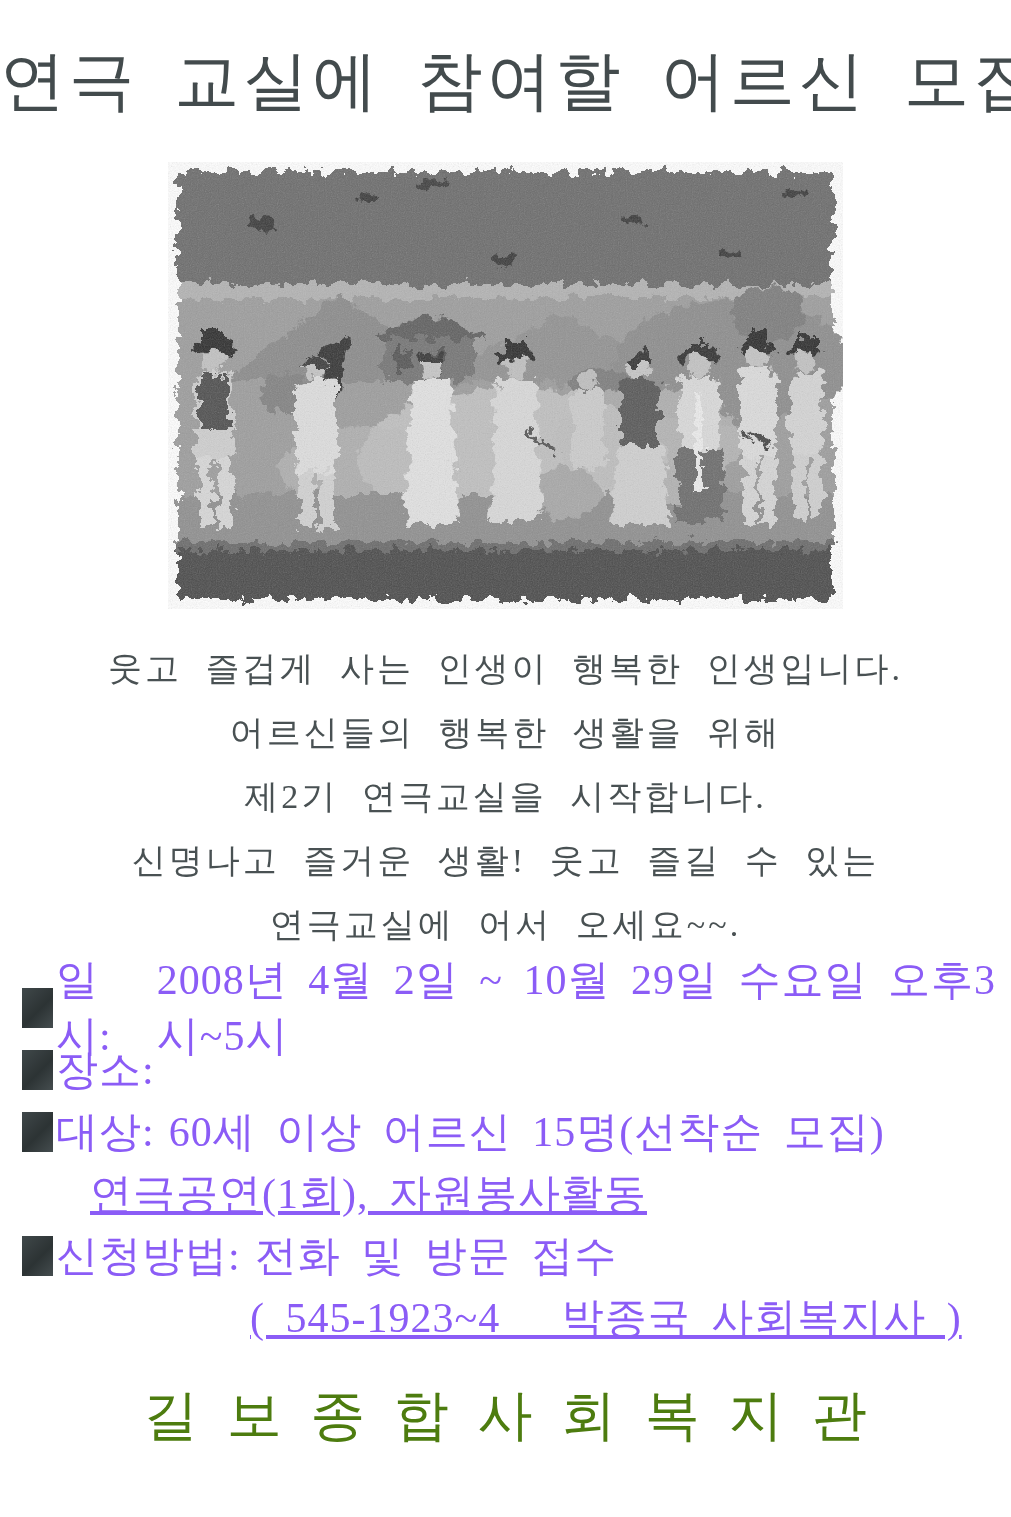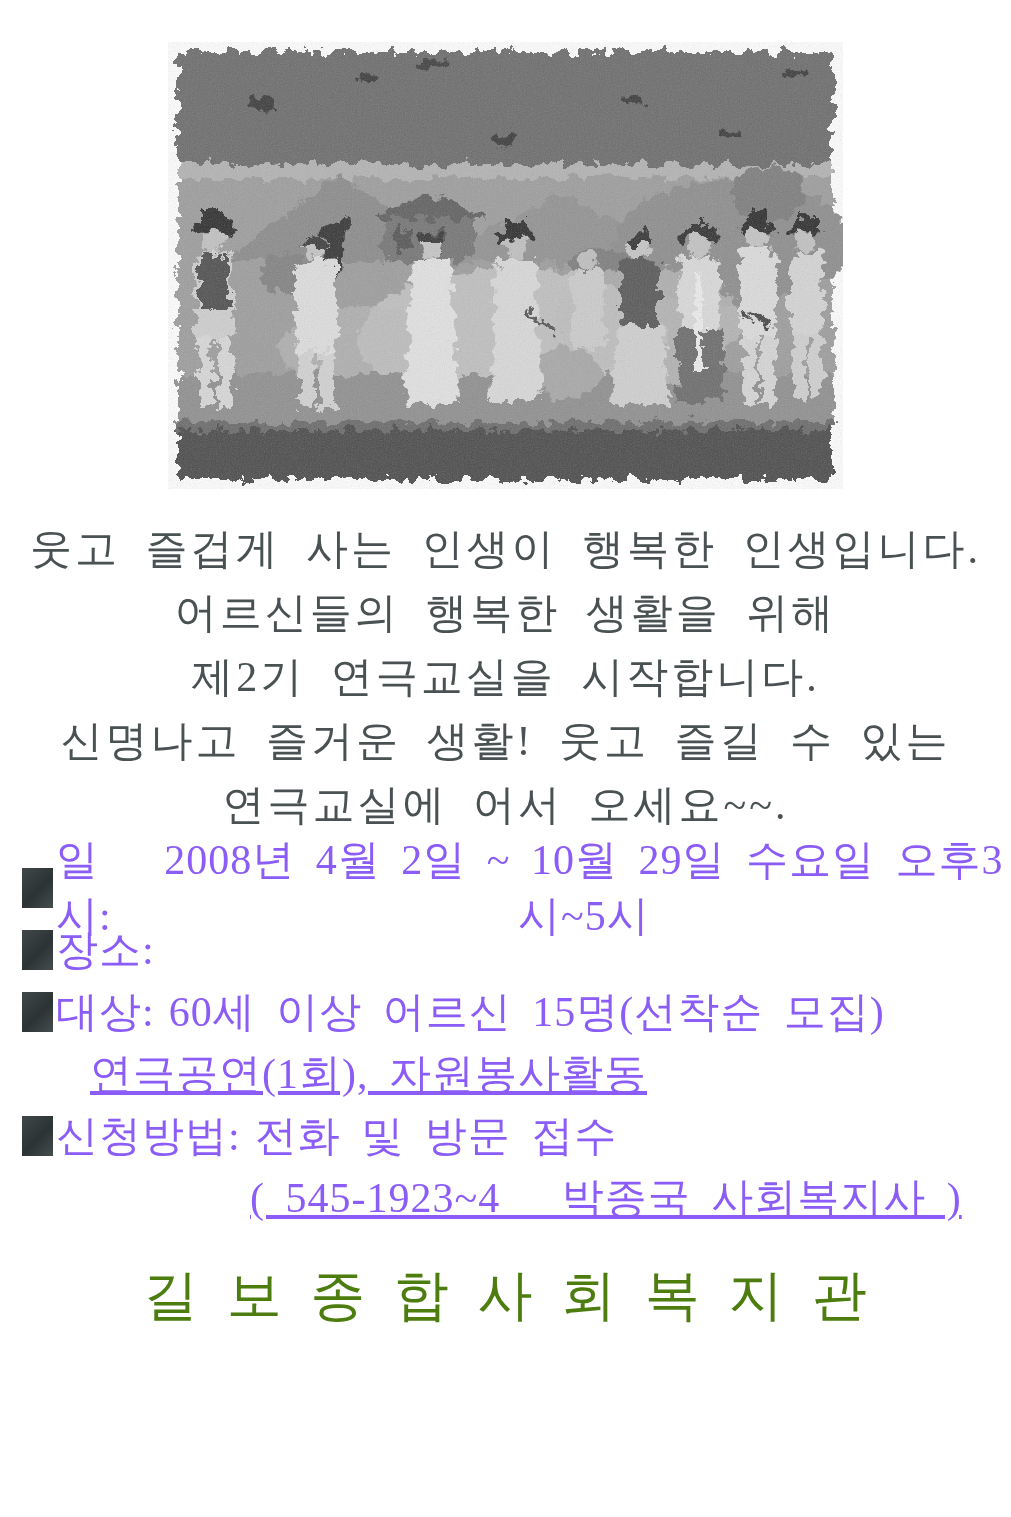--- a/index.html
+++ b/index.html
@@ -34,21 +34,21 @@
   .photo-wrap {
     width: 675px;
     height: 447px;
     margin: 42px auto 0 auto;
     position: relative;
   }
   .photo-wrap svg { display: block; }
   .intro {
     margin-top: 28px;
     text-align: center;
-    font-size: 42px;
+    font-size: 34px;
     line-height: 64px;
     letter-spacing: 3px;
     word-spacing: 12px;
     color: #495153;
   }
   .intro .intro-line { white-space: nowrap; }
   .details {
     margin: 20px 0 0 22px;
     font-size: 42px;
     letter-spacing: 1px;
@@ -63,38 +63,39 @@
   }
   .bullet {
     display: inline-block;
     width: 31px;
     height: 40px;
     margin-right: 3px;
     background: linear-gradient(135deg, #40484a 0%, #2c3334 55%, #454d4f 100%);
     flex: 0 0 auto;
   }
   .lbl { margin-right: 14px; white-space: pre-wrap; }
-  .txt { white-space: pre-wrap; text-align: center; }
+  .txt { white-space: pre-wrap; }
   .indent-1 { margin-left: 68px; text-decoration: underline; }
   .indent-2 { margin-left: 228px; text-decoration: underline; }
   .footer {
     margin-top: 30px;
     text-align: center;
     font-size: 55px;
     letter-spacing: 0.52em;
     color: #4d7c0f;
     white-space: nowrap;
     text-indent: 0.5em; 
   }
 </style>
 </head>
 <body>
 
 <div class="page">
 
+  <div class="title">연극 교실에 참여할 어르신 모집</div>
 
   <div class="photo-wrap">
     <svg width="675" height="447" viewBox="0 0 675 447" xmlns="http://www.w3.org/2000/svg">
       <defs>
         <filter id="rough" x="-6%" y="-6%" width="112%" height="112%">
           <feTurbulence type="fractalNoise" baseFrequency="0.085" numOctaves="4" seed="7" result="n"></feTurbulence>
           <feDisplacementMap in="SourceGraphic" in2="n" scale="20" xChannelSelector="R" yChannelSelector="G"></feDisplacementMap>
         </filter>
         <filter id="noise">
           <feTurbulence type="fractalNoise" baseFrequency="0.85" numOctaves="2" seed="3" stitchTiles="stitch"></feTurbulence>

